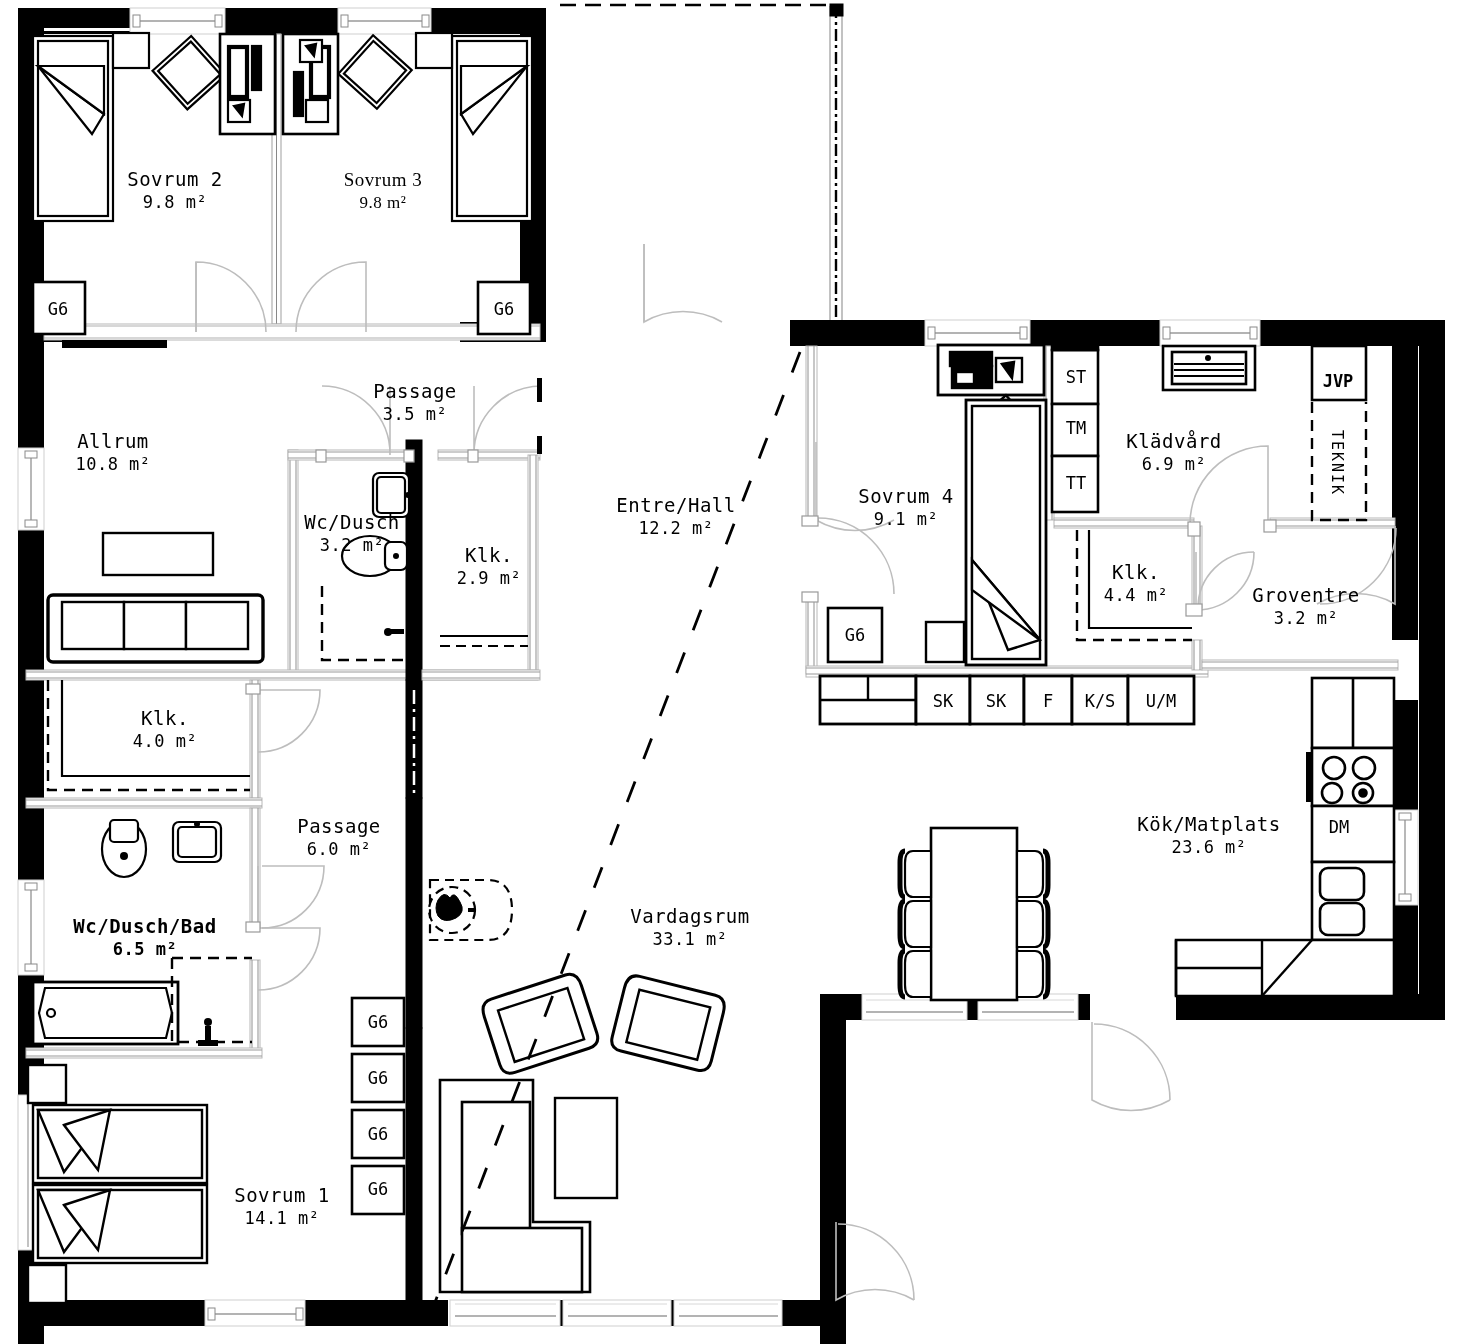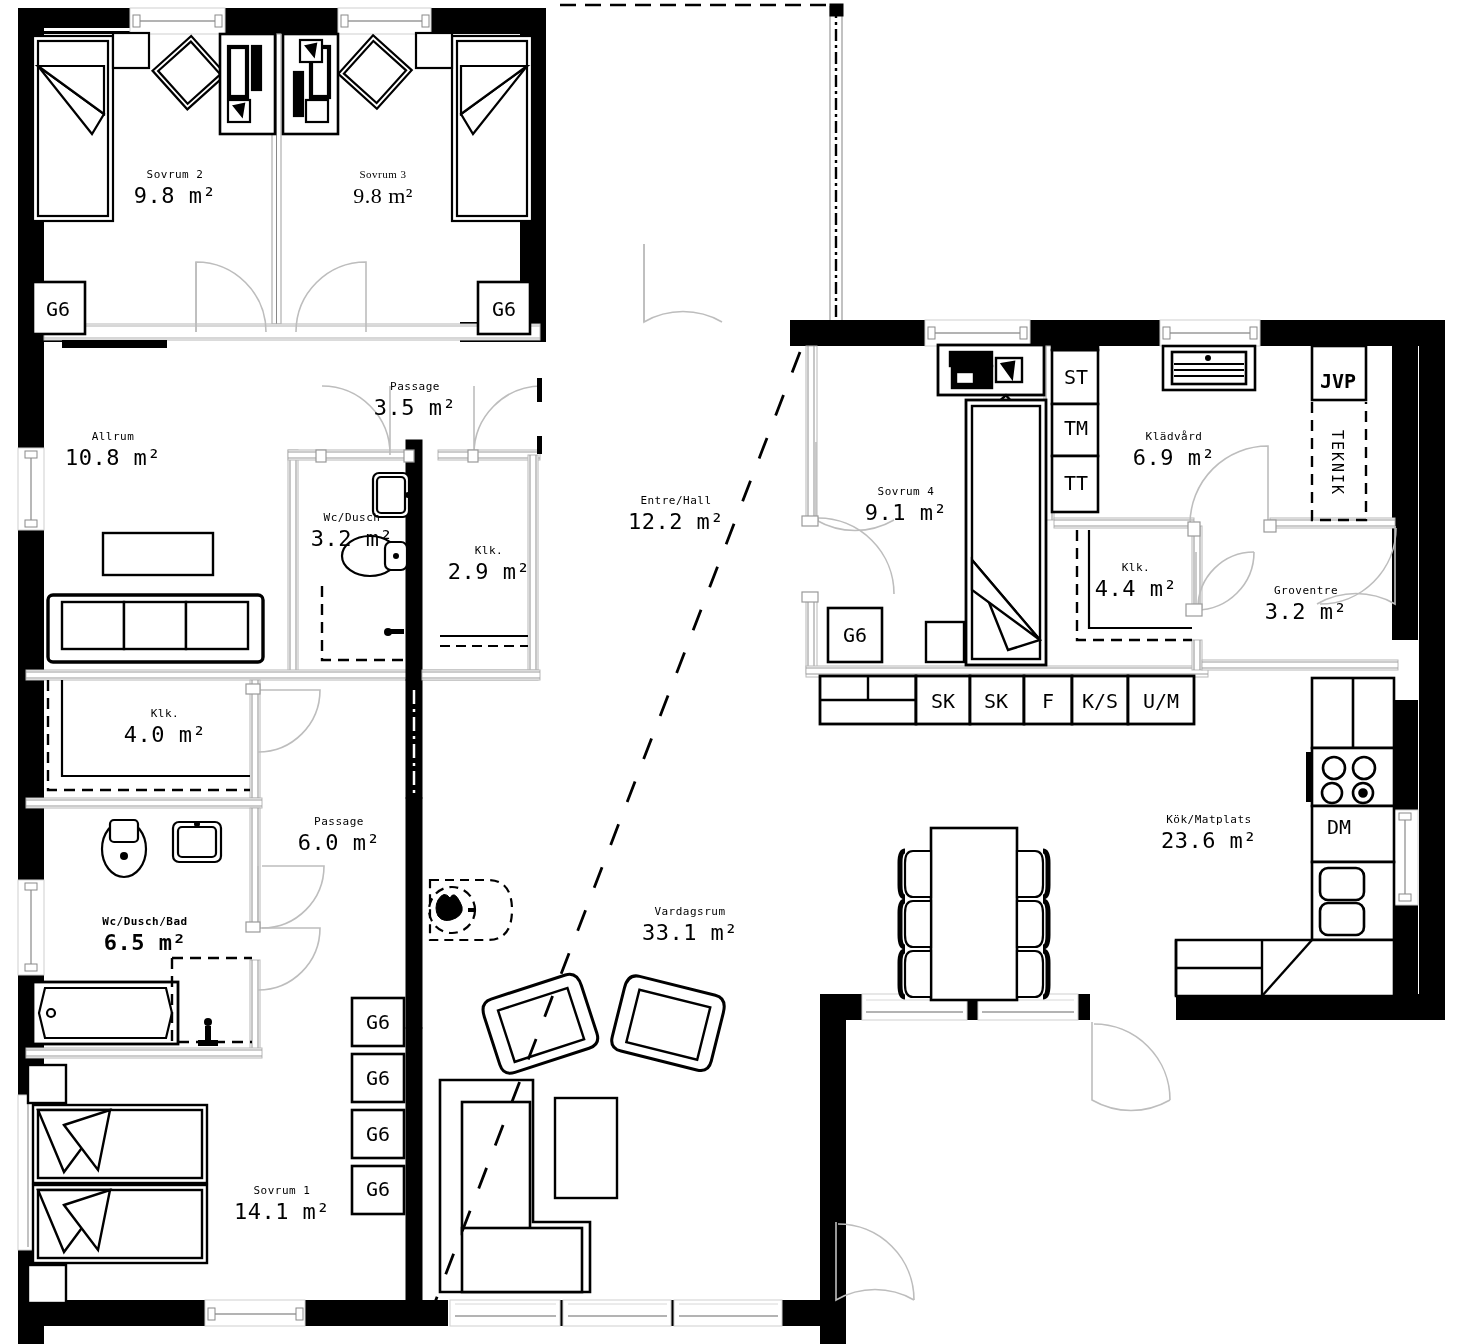--- a/index.html
+++ b/index.html
@@ -2,23 +2,23 @@
 <html><head>
 <meta charset="utf-8">
 <style>
   html,body{margin:0;padding:0;background:#fff;}
   body{font-family:"DejaVu Sans Mono","Liberation Mono",monospace;}
   #plan{position:relative;width:1471px;height:1344px;background:#fff;overflow:hidden;}
   svg{position:absolute;left:0;top:0;}
   .lbl{position:absolute;text-align:center;color:#000;line-height:1.25;
        font-family:"DejaVu Sans Mono","Liberation Mono",monospace;
        letter-spacing:.5px;white-space:nowrap;transform:translateX(-50%);}
-  .lbl .n{display:block;font-size:11px;}
-  .lbl .a{display:block;font-size:22px;}
-  .tag{position:absolute;font-size:20px;text-align:center;color:#000;
+  .lbl .n{display:block;font-size:19px;}
+  .lbl .a{display:block;font-size:17px;}
+  .tag{position:absolute;font-size:17px;text-align:center;color:#000;
        font-family:"DejaVu Sans Mono","Liberation Mono",monospace;
        transform:translate(-50%,-50%);white-space:nowrap;}
   .vtag{position:absolute;font-size:15px;color:#000;
        font-family:"DejaVu Sans Mono","Liberation Mono",monospace;
        transform:translate(-50%,-50%) rotate(90deg);white-space:nowrap;letter-spacing:2px;}
 </style>
 </head>
 <body>
 
 <div id="plan">

